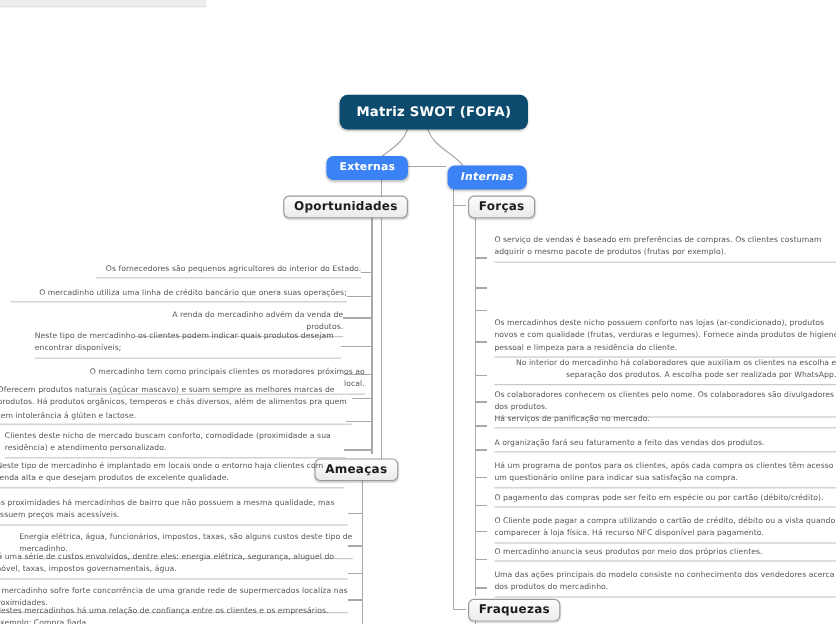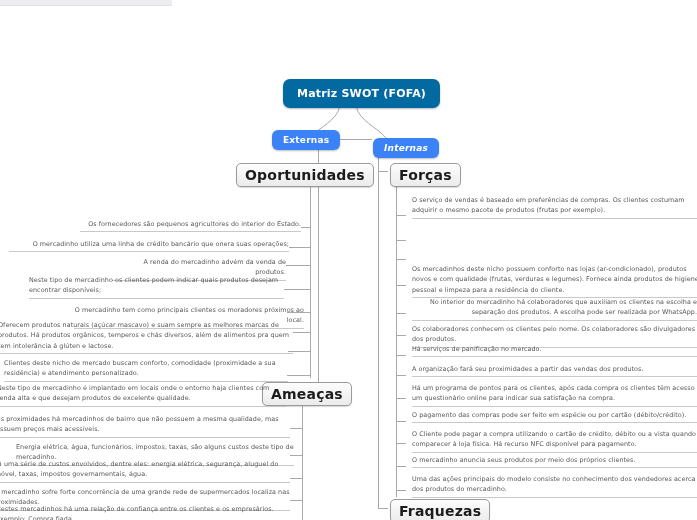--- a/index.html
+++ b/index.html
@@ -57,21 +57,21 @@
   
   .node {
     position: absolute;
     box-sizing: border-box;
     white-space: nowrap;
     font-weight: bold;
     letter-spacing: 0.2px;
   }
 
   .node-root {
-    background: #0369a1;
+    background: #0c4a6e;
     color: #ffffff;
     border-radius: 7px;
     font-size: 11px;
     padding: 8px 14px;
     box-shadow: 0 1px 2px rgba(0,0,0,0.28);
     left: 283px;
     top: 79px;
   }
 
   .node-l1 {
@@ -83,21 +83,21 @@
     box-shadow: 0 1px 2px rgba(0,0,0,0.25);
   }
   .node-externas { left: 272px; top: 130px; }
   .node-internas { left: 373px; top: 138px; font-style: italic; }
 
   .node-l2 {
     background: linear-gradient(#fdfdfd, #ebebeb);
     color: #1c1c1c;
     border: 1px solid #9a9a9a;
     border-radius: 5px;
-    font-size: 14px;
+    font-size: 10px;
     padding: 3px 8px;
     box-shadow: 0 1px 1px rgba(0,0,0,0.16);
   }
   .node-oportunidades { left: 236px; top: 163px; }
   .node-ameacas       { left: 262px; top: 382px; }
   .node-forcas        { left: 390px; top: 163px; }
   .node-fraquezas     { left: 390px; top: 499px; }
 
   
   .leaf {
@@ -194,20 +194,20 @@
   <div class="leaf left-align" style="left:16px;  top:442px; width:278px;">Energia elétrica, água, funcionários, impostos, taxas, são alguns custos deste tipo de mercadinho.</div>
   <div class="leaf left-align" style="left:-7px;  top:459px; width:297px;">Há uma série de custos envolvidos, dentre eles: energia elétrica, segurança, aluguel do imóvel, taxas, impostos governamentais, água.</div>
   <div class="leaf left-align" style="left:-6px;  top:487px; width:296px;">O mercadinho sofre forte concorrência de uma grande rede de supermercados localiza nas proximidades.</div>
   <div class="leaf left-align" style="left:-4px;  top:504px; width:294px;">Nestes mercadinhos há uma relação de confiança entre os clientes e os empresários. Exemplo: Compra fiada.</div>
 
   <div class="leaf left-align" style="left:412px; top:195px; width:285px;">O serviço de vendas é baseado em preferências de compras. Os clientes costumam adquirir o mesmo pacote de produtos (frutas por exemplo).</div>
   <div class="leaf left-align" style="left:412px; top:264px; width:288px;">Os mercadinhos deste nicho possuem conforto nas lojas (ar-condicionado), produtos novos e com qualidade (frutas, verduras e legumes). Fornece ainda produtos de higiene pessoal e limpeza para a residência do cliente.</div>
   <div class="leaf left-align" style="left:412px; top:297px; width:285px;text-align:right;">No interior do mercadinho há colaboradores que auxiliam os clientes na escolha e separação dos produtos. A escolha pode ser realizada por WhatsApp.</div>
   <div class="leaf left-align" style="left:412px; top:324px; width:288px;">Os colaboradores conhecem os clientes pelo nome. Os colaboradores são divulgadores dos produtos.</div>
   <div class="leaf left-align" style="left:412px; top:344px; width:285px;">Há serviços de panificação no mercado.</div>
-  <div class="leaf left-align" style="left:412px; top:364px; width:285px;">A organização fará seu proximidades a partir das vendas dos produtos.</div>
+  <div class="leaf left-align" style="left:412px; top:364px; width:285px;">A organização fará seu faturamento a feito das vendas dos produtos.</div>
   <div class="leaf left-align" style="left:412px; top:383px; width:290px;">Há um programa de pontos para os clientes, após cada compra os clientes têm acesso a um questionário online para indicar sua satisfação na compra.</div>
   <div class="leaf left-align" style="left:412px; top:410px; width:285px;">O pagamento das compras pode ser feito em espécie ou por cartão (débito/crédito).</div>
   <div class="leaf left-align" style="left:412px; top:429px; width:290px;">O Cliente pode pagar a compra utilizando o cartão de crédito, débito ou a vista quando comparecer à loja física. Há recurso NFC disponível para pagamento.</div>
   <div class="leaf left-align" style="left:412px; top:455px; width:285px;">O mercadinho anuncia seus produtos por meio dos próprios clientes.</div>
   <div class="leaf left-align" style="left:412px; top:474px; width:290px;">Uma das ações principais do modelo consiste no conhecimento dos vendedores acerca dos produtos do mercadinho.</div>
 
 </div>
 
 </body></html>

